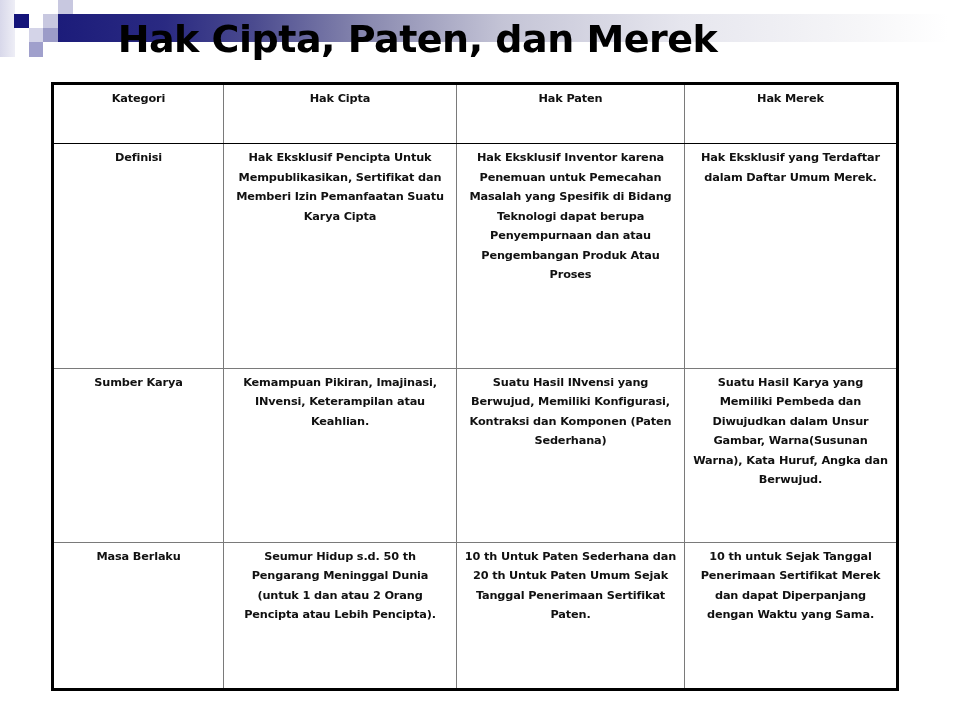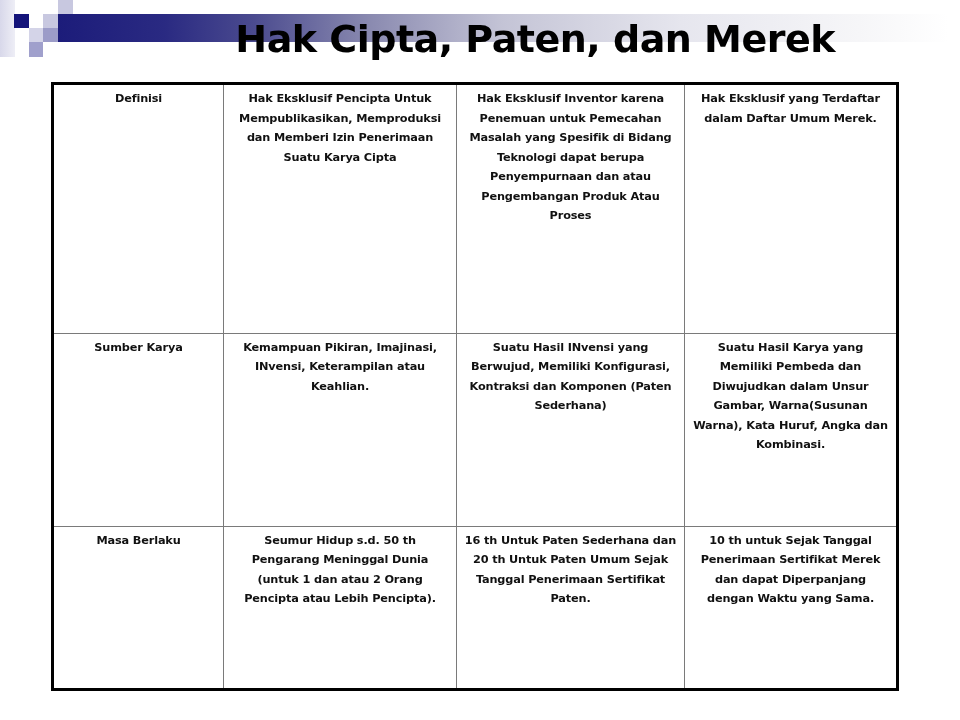--- a/index.html
+++ b/index.html
@@ -24,21 +24,21 @@
     top: 14px;
     width: 890px;
     height: 28px;
     background: linear-gradient(to right, #1c1c7a 0%, #2a2a82 12%, #4b4b8f 22%, #8a8ab0 35%, #c4c4d6 50%, #e6e6ee 70%, #f6f6f8 90%, #ffffff 100%);
   }
   .slide-title {
     position: absolute;
     left: 0;
     width: 835px;
     top: 20px;
-    text-align: right;
+    text-align: center;
     font-family: "DejaVu Sans", "Liberation Sans", sans-serif;
     font-weight: bold;
     font-size: 38px;
     letter-spacing: -0.5px;
     color: #000;
     line-height: 1;
     margin: 0;
   }
   table.ip-table {
     position: absolute;
@@ -92,32 +92,38 @@
 <h1 class="slide-title">Hak Cipta, Paten, dan Merek</h1>
 
 <table class="ip-table">
   <colgroup>
     <col class="col-1">
       <col class="col-2">
       <col class="col-3">
       <col class="col-4">
   </colgroup>
   <tbody>
+      <tr class="r-header">
+    <th>Kategori</th>
+    <th>Hak Cipta</th>
+    <th>Hak Paten</th>
+    <th>Hak Merek</th>
+  </tr>
   <tr class="r-def">
     <td>Definisi</td>
-    <td>Hak Eksklusif Pencipta Untuk Mempublikasikan, Memproduksi dan Memberi Izin Penerimaan Suatu Karya Cipta</td>
+    <td>Hak Eksklusif Pencipta Untuk Mempublikasikan, Sertifikat dan Memberi Izin Pemanfaatan Suatu Karya Cipta</td>
     <td>Hak Eksklusif Inventor karena Penemuan untuk Pemecahan Masalah yang Spesifik di Bidang Teknologi dapat berupa Penyempurnaan dan atau Pengembangan Produk Atau Proses</td>
     <td>Hak Eksklusif yang Terdaftar dalam Daftar Umum Merek.</td>
   </tr>
   <tr class="r-sumber">
     <td>Sumber Karya</td>
     <td>Kemampuan Pikiran, Imajinasi, INvensi, Keterampilan atau Keahlian.</td>
     <td>Suatu Hasil INvensi yang Berwujud, Memiliki Konfigurasi, Kontraksi dan Komponen (Paten Sederhana)</td>
-    <td>Suatu Hasil Karya yang Memiliki Pembeda dan Diwujudkan dalam Unsur Gambar, Warna(Susunan Warna), Kata Huruf, Angka dan Kombinasi.</td>
+    <td>Suatu Hasil Karya yang Memiliki Pembeda dan Diwujudkan dalam Unsur Gambar, Warna(Susunan Warna), Kata Huruf, Angka dan Berwujud.</td>
   </tr>
   <tr class="r-masa">
     <td>Masa Berlaku</td>
     <td>Seumur Hidup s.d. 50 th Pengarang Meninggal Dunia (untuk 1 dan atau 2 Orang Pencipta atau Lebih Pencipta).</td>
-    <td>16 th Untuk Paten Sederhana dan 20 th Untuk Paten Umum Sejak Tanggal Penerimaan Sertifikat Paten.</td>
+    <td>10 th Untuk Paten Sederhana dan 20 th Untuk Paten Umum Sejak Tanggal Penerimaan Sertifikat Paten.</td>
     <td>10 th untuk Sejak Tanggal Penerimaan Sertifikat Merek dan dapat Diperpanjang dengan Waktu yang Sama.</td>
   </tr>
 </tbody>
   </table>
 
 </body></html>

